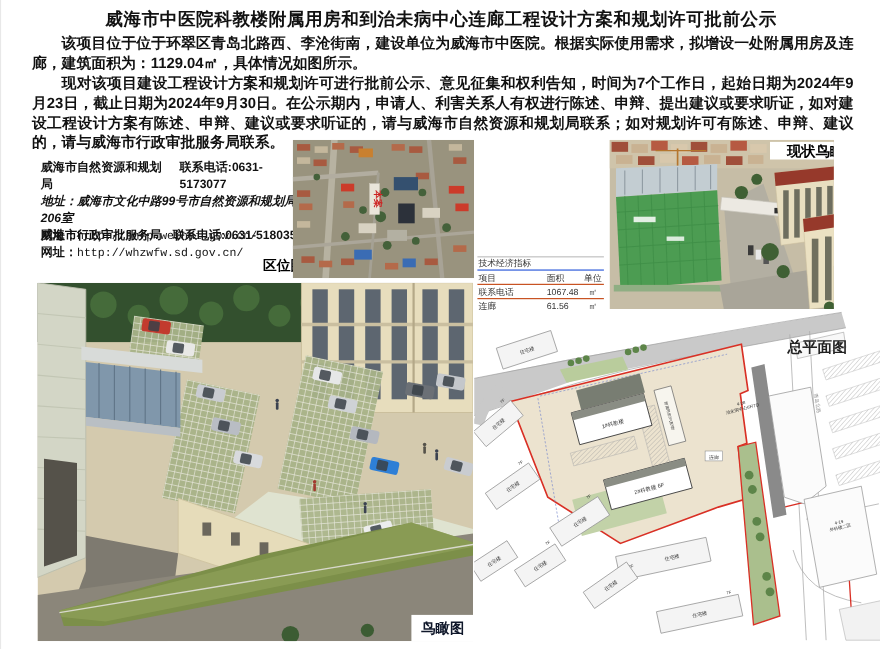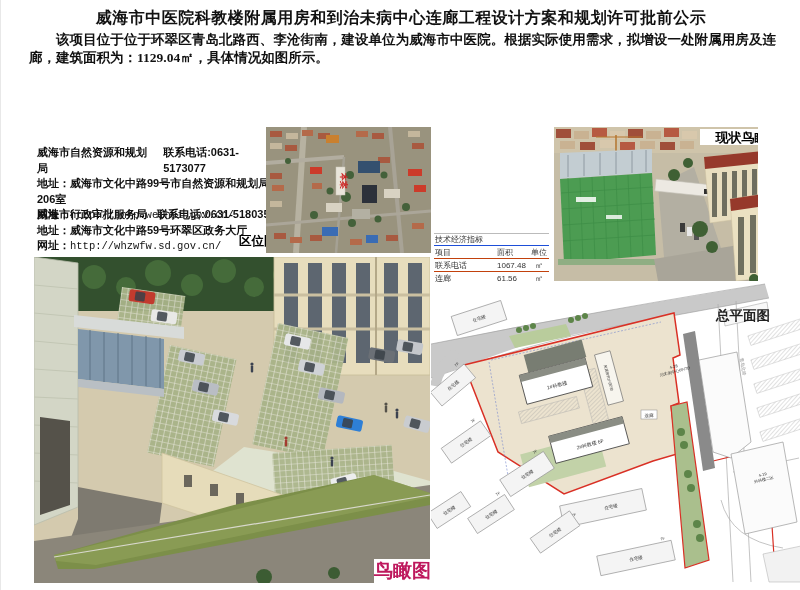--- a/index.html
+++ b/index.html
@@ -2,69 +2,69 @@
 <html><head>
 <meta charset="utf-8">
 <style>
   html,body{margin:0;padding:0;background:#fff;}
   .page{position:relative;width:800px;height:590px;background:#ffffff;overflow:hidden;
         font-family:"Liberation Sans","DejaVu Sans",sans-serif;color:#111;
         border-left:1px solid #e8e8e8;border-bottom:1px solid #e8e8e8;}
   .title{position:absolute;top:8px;left:0;right:0;text-align:center;
          font-size:16px;font-weight:bold;letter-spacing:.5px;}
   .intro{position:absolute;top:31px;left:28px;width:747px;font-size:13.5px;
-         line-height:18px;font-weight:600;text-align:justify;font-family:Liberation Serif, serif;}
+         line-height:18px;font-weight:600;text-align:justify;}
   .intro p{margin:0;text-indent:2em;}
   .contact{position:absolute;left:36px;width:240px;font-size:11px;line-height:15.5px;}
   .contact .agency-line{font-weight:bold;display:flex;gap:10px;}
-  .contact .addr{font-weight:600;}
+  .contact .addr{font-weight:600;font-style:italic;}
   .contact .url{font-weight:600;}
   .contact .url .mono{font-family:"Liberation Mono","DejaVu Sans Mono",monospace;
          font-weight:400;font-size:10.5px;}
   .fig-label{position:absolute;font-size:12.5px;font-weight:bold;color:#000;}
   .figure{position:absolute;overflow:hidden;}
   .figure svg{display:block;}
   
   .indicators{position:absolute;left:433px;top:233px;width:115px;font-size:8px;color:#333;
               border-top:1px solid #bbb;}
   .t-row{display:flex;align-items:center;height:12px;border-bottom:1px solid #c2410c;}
   .t-title{height:11px;line-height:11px;border-bottom:1px solid #1d4ed8;padding-left:1px;}
   .c1{width:62px;padding-left:1px;}
   .c2{width:33px;}
   .c3{width:18px;text-align:center;}
   .overlay-label{position:absolute;background:#fff;display:flex;align-items:center;
-                 justify-content:center;font-size:19px;font-weight:bold;color:#be185d;}
+                 justify-content:center;font-size:13px;font-weight:bold;color:#0f172a;}
   text{font-family:"Liberation Sans","DejaVu Sans",sans-serif;}
 </style>
 </head>
 <body>
 
 <div class="page">
 
   <div class="title">威海市中医院科教楼附属用房和到治未病中心连廊工程设计方案和规划许可批前公示</div>
 
   <div class="intro">
     <p>该项目位于位于环翠区青岛北路西、李沧街南，建设单位为威海市中医院。根据实际使用需求，拟增设一处附属用房及连廊，建筑面积为：1129.04㎡，具体情况如图所示。</p>
+    <p>现对该项目建设工程设计方案和规划许可进行批前公示、意见征集和权利告知，时间为7个工作日，起始日期为2024年9月23日，截止日期为2024年9月30日。在公示期内，申请人、利害关系人有权进行陈述、申辩、提出建议或要求听证，如对建设工程设计方案有陈述、申辩、建议或要求听证的，请与威海市自然资源和规划局联系；如对规划许可有陈述、申辩、建议的，请与威海市行政审批服务局联系。</p>
   </div>
 
   <div class="contact" style="top:145px;">
     <div class="agency-line">
       <span>威海市自然资源和规划局</span>
       <span>联系电话:0631-5173077</span>
     </div>
     <div class="addr">地址：威海市文化中路99号市自然资源和规划局206室</div>
     <div class="url"><span>网址：</span><span class="mono">http://bnrp.weihai.gov.cn/</span></div>
   </div>
 
   <div class="contact" style="top:191px;margin-top:16px;">
     <div class="agency-line">
       <span>威海市行政审批服务局</span>
       <span>联系电话:0631-5180357</span>
     </div>
-    <div class="addr">地址：威海市文化中路59号环翠区政务大厅</div>
     <div class="url"><span>网址：</span><span class="mono">http://whzwfw.sd.gov.cn/</span></div>
   </div>
 
   <div class="fig-label" style="left:238px;top:233px;">区位图</div>
 
   <div class="figure" style="left:265px;top:127px;width:165px;height:126px;">
     <svg width="165" height="126" viewBox="0 0 165 126">
       <rect width="165" height="126" fill="#99937e"></rect>
 
       <path d="M38,0 L30,126" stroke="#b7b2a1" stroke-width="6" fill="none"></path>

